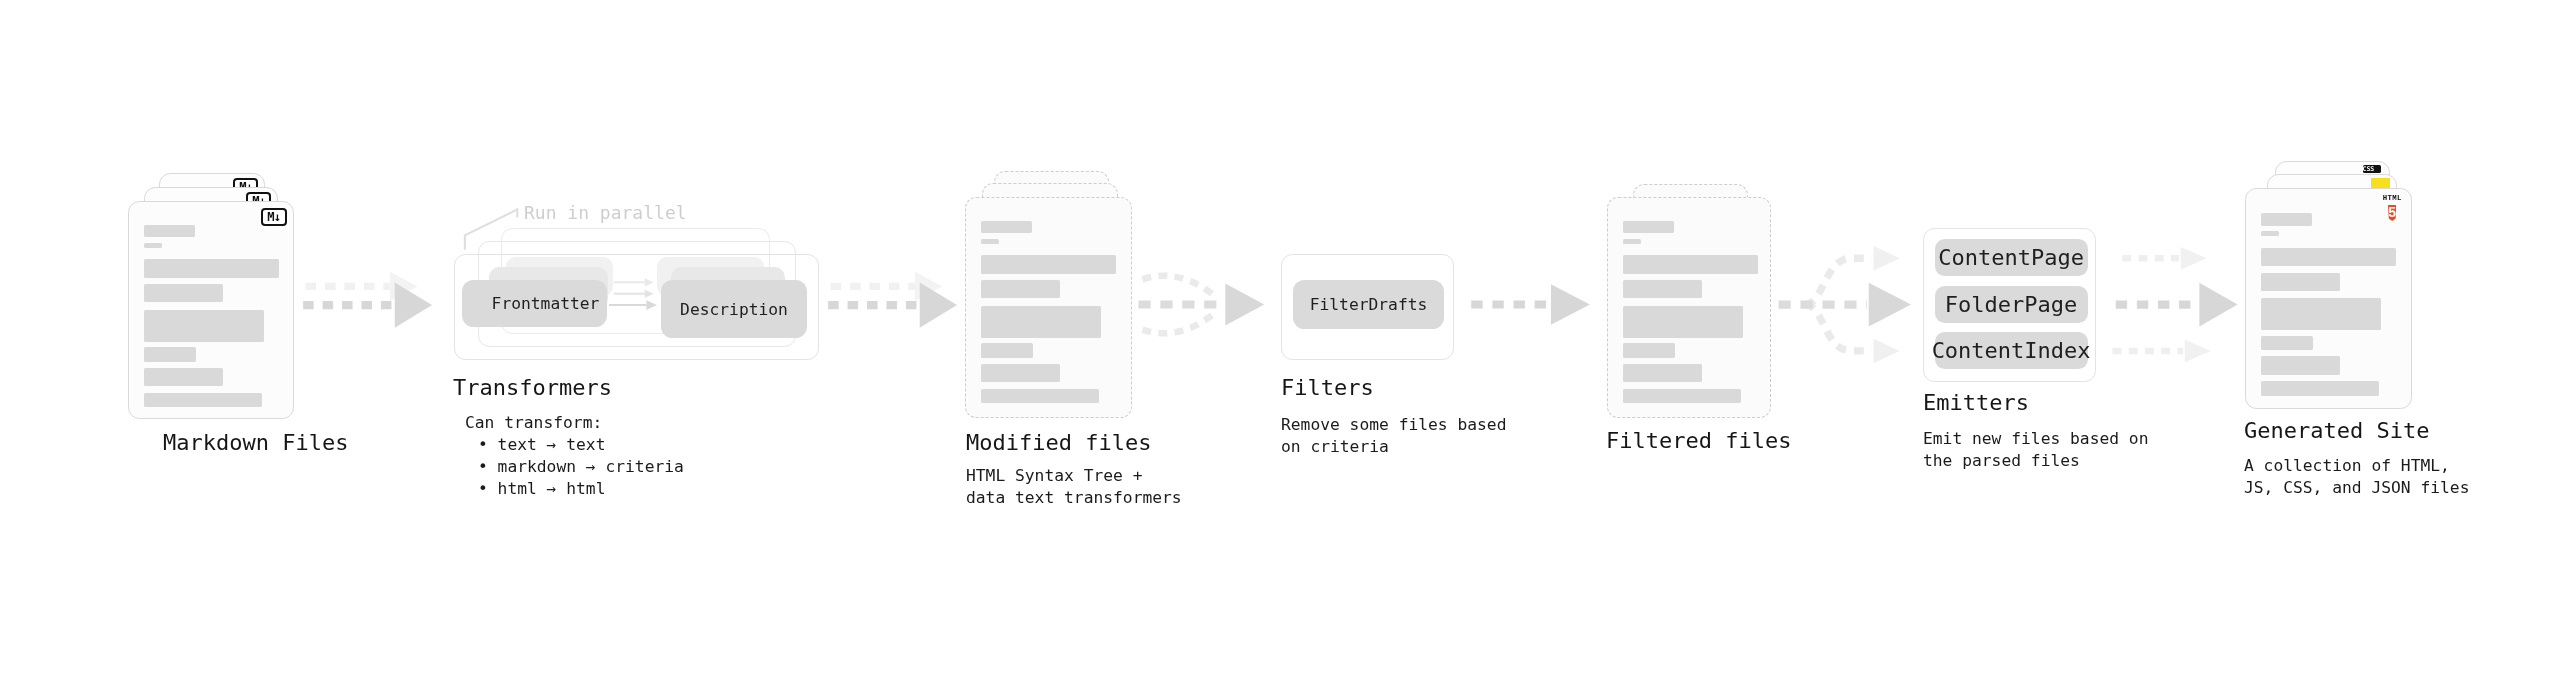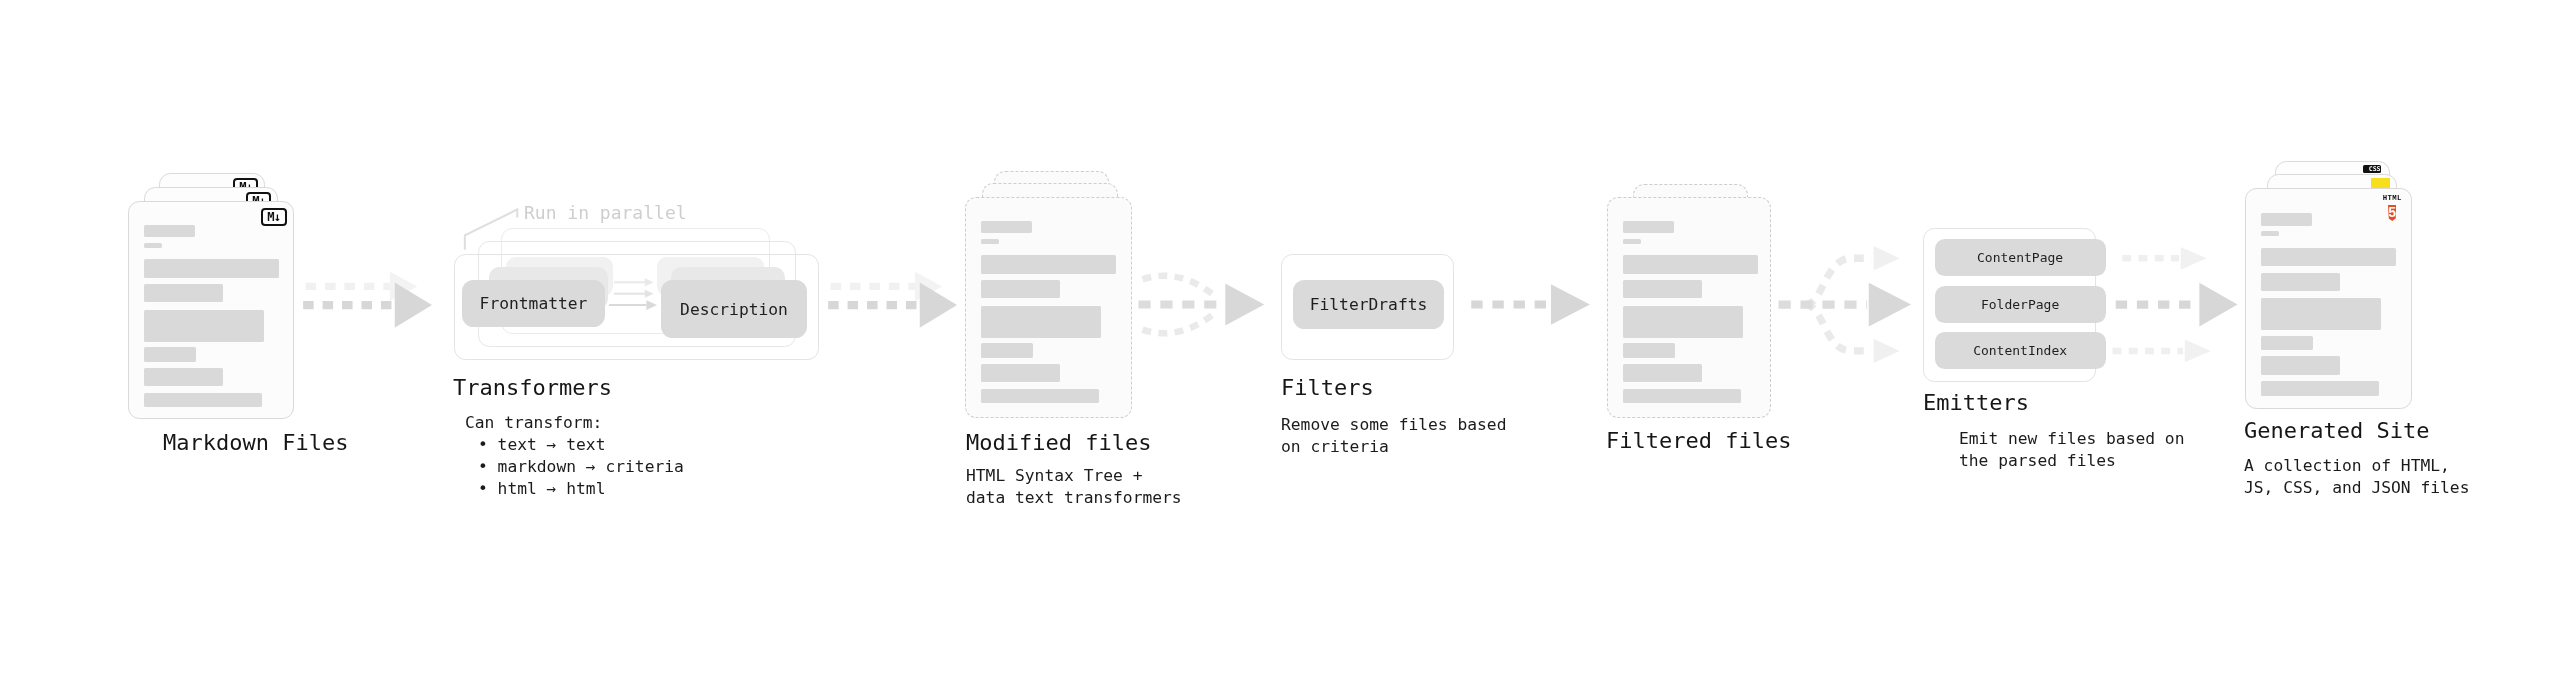--- a/index.html
+++ b/index.html
@@ -28,21 +28,21 @@
   .b6{width:52px;height:14.6px;margin-top:5.7px;}
   .b7{width:79px;height:18.7px;margin-top:5.7px;}
   .b8{width:118px;height:14.6px;margin-top:6.5px;}
 
   
   .md-badge{
     position:absolute;top:5.7px;right:6.5px;background:#ffffff;border:2.4px solid #111111;
     border-radius:4.1px;font-size:12.2px;font-weight:bold;line-height:14px;
     padding:0 4.1px;color:#111111;letter-spacing:-0.8px;
   }
-  .css-badge{position:absolute;top:3.3px;right:6.5px;width:22px;text-align:right;}
+  .css-badge{position:absolute;top:3.3px;right:6.5px;width:22px;text-align:left;}
   .css-badge .css-word{
     display:block;background:#111111;color:#ffffff;font-size:6.5px;line-height:8.1px;
     font-weight:bold;border-radius:1.6px;width:18px;margin:0 auto;letter-spacing:0;
   }
   .css-badge .css-bar{display:block;height:3.3px;background:#2965f1;margin-top:0.8px;border-radius:0.8px;}
   .js-badge{position:absolute;top:3.3px;right:5.7px;width:19.5px;height:11.4px;background:#f7df1e;}
   .html5-badge{position:absolute;top:4.9px;right:7.3px;width:23px;text-align:center;}
   .html5-badge .html-word{display:block;font-size:7.3px;line-height:8.1px;font-weight:bold;color:#111;letter-spacing:0.4px;}
   .html5-badge .shield{
     width:21px;height:23.6px;margin:0.8px auto 0;background:#e44d26;color:#ffffff;
@@ -59,22 +59,22 @@
   .frame{position:absolute;border-radius:11.4px;box-sizing:border-box;background:transparent;}
   .pill{
     position:absolute;background:#dadada;border-radius:11.4px;
     display:flex;align-items:center;justify-content:center;
     font-size:16.3px;color:#1f1f1f;white-space:nowrap;
   }
   .pill.l2{background:#e8e8e8;border-radius:10.6px;}
   .pill.l3{background:#f1f1f1;border-radius:9.8px;}
 
   .emit-pill{
-    position:absolute;background:#dadada;border-radius:9.8px;left:10.6px;width:171px;height:37px;
-    display:flex;align-items:center;justify-content:center;font-size:13px;color:#1f1f1f;
+    position:absolute;background:#dadada;border-radius:9.8px;left:10.6px;width:153px;height:37px;
+    display:flex;align-items:center;justify-content:center;font-size:22px;color:#1f1f1f;
   }
   svg{display:block;}
 </style>
 </head>
 <body>
 
 <div>
   <div class="doc-card back" style="left:159px;top:173px;width:106px;height:69px;">
     <span class="md-badge" style="top:4.1px;right:5.7px;">M↓</span>
   </div>
@@ -121,21 +121,21 @@
 
   <svg class="abs" style="left:609px;top:275px;" width="52" height="39" viewBox="0 0 64 48">
     <line x1="6" y1="9" x2="44" y2="9" stroke="#e9e9e9" stroke-width="2.5"></line>
     <polygon points="44,4 55,9 44,14" fill="#e9e9e9"></polygon>
     <line x1="6" y1="23" x2="44" y2="23" stroke="#e3e3e3" stroke-width="2.5"></line>
     <polygon points="44,18 55,23 44,28" fill="#e3e3e3"></polygon>
     <line x1="0" y1="37" x2="46" y2="37" stroke="#d9d9d9" stroke-width="2.5"></line>
     <polygon points="46,31 59,37 46,43" fill="#d9d9d9"></polygon>
   </svg>
 
-  <div class="pill" style="left:462px;top:280px;width:143px;height:47px;">Frontmatter</div>
+  <div class="pill" style="left:462px;top:280px;width:123px;height:47px;padding-left:22px;">Frontmatter</div>
   <div class="pill" style="left:661px;top:280px;width:146px;height:58px;">Description</div>
 
   <div class="stage-label" style="left:453px;top:375px;">Transformers</div>
   <div class="stage-desc" style="left:453px;top:412px;margin-left:12px;">
     <div>Can transform:</div>
     <div style="padding-left:13px;">• text → text</div>
     <div style="padding-left:13px;">• markdown → criteria</div>
     <div style="padding-left:13px;">• html → html</div>
   </div>
 </div>
@@ -217,21 +217,21 @@
   <polygon points="114,50 166,77 114,104" fill="#d8d8d8"></polygon>
 </svg>
 
 <div>
   <div class="frame" style="left:1923px;top:228px;width:173px;height:154px;border:1.6px solid #e3e3e3;background:#ffffff;">
     <div class="emit-pill" style="top:9.8px;">ContentPage</div>
     <div class="emit-pill" style="top:57px;">FolderPage</div>
     <div class="emit-pill" style="top:103px;">ContentIndex</div>
   </div>
   <div class="stage-label" style="left:1923px;top:390px;">Emitters</div>
-  <div class="stage-desc" style="left:1923px;top:428px;margin-left:36px;">
+  <div class="stage-desc" style="left:1923px;top:428px;">
     <div>Emit new files based on</div>
     <div>the parsed files</div>
   </div>
 </div>
 
 <svg class="abs" style="left:2106px;top:242px;" width="134" height="126" viewBox="0 0 165 155">
   <line x1="20" y1="20" x2="90" y2="20" stroke="#efefef" stroke-width="8" stroke-dasharray="11 9"></line>
   <polygon points="92,6 124,20 92,34" fill="#f1f1f1"></polygon>
   <line x1="12" y1="77" x2="112" y2="77" stroke="#d7d7d7" stroke-width="10" stroke-dasharray="14 12"></line>
   <polygon points="115,50 162,77 115,104" fill="#d7d7d7"></polygon>

